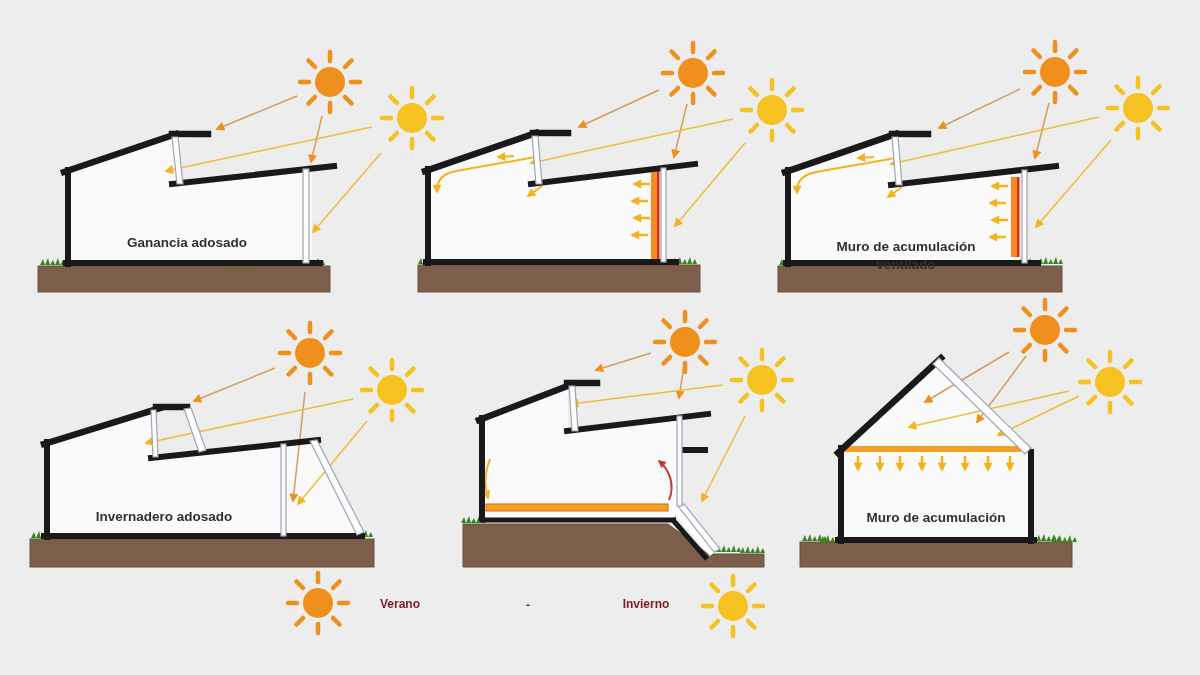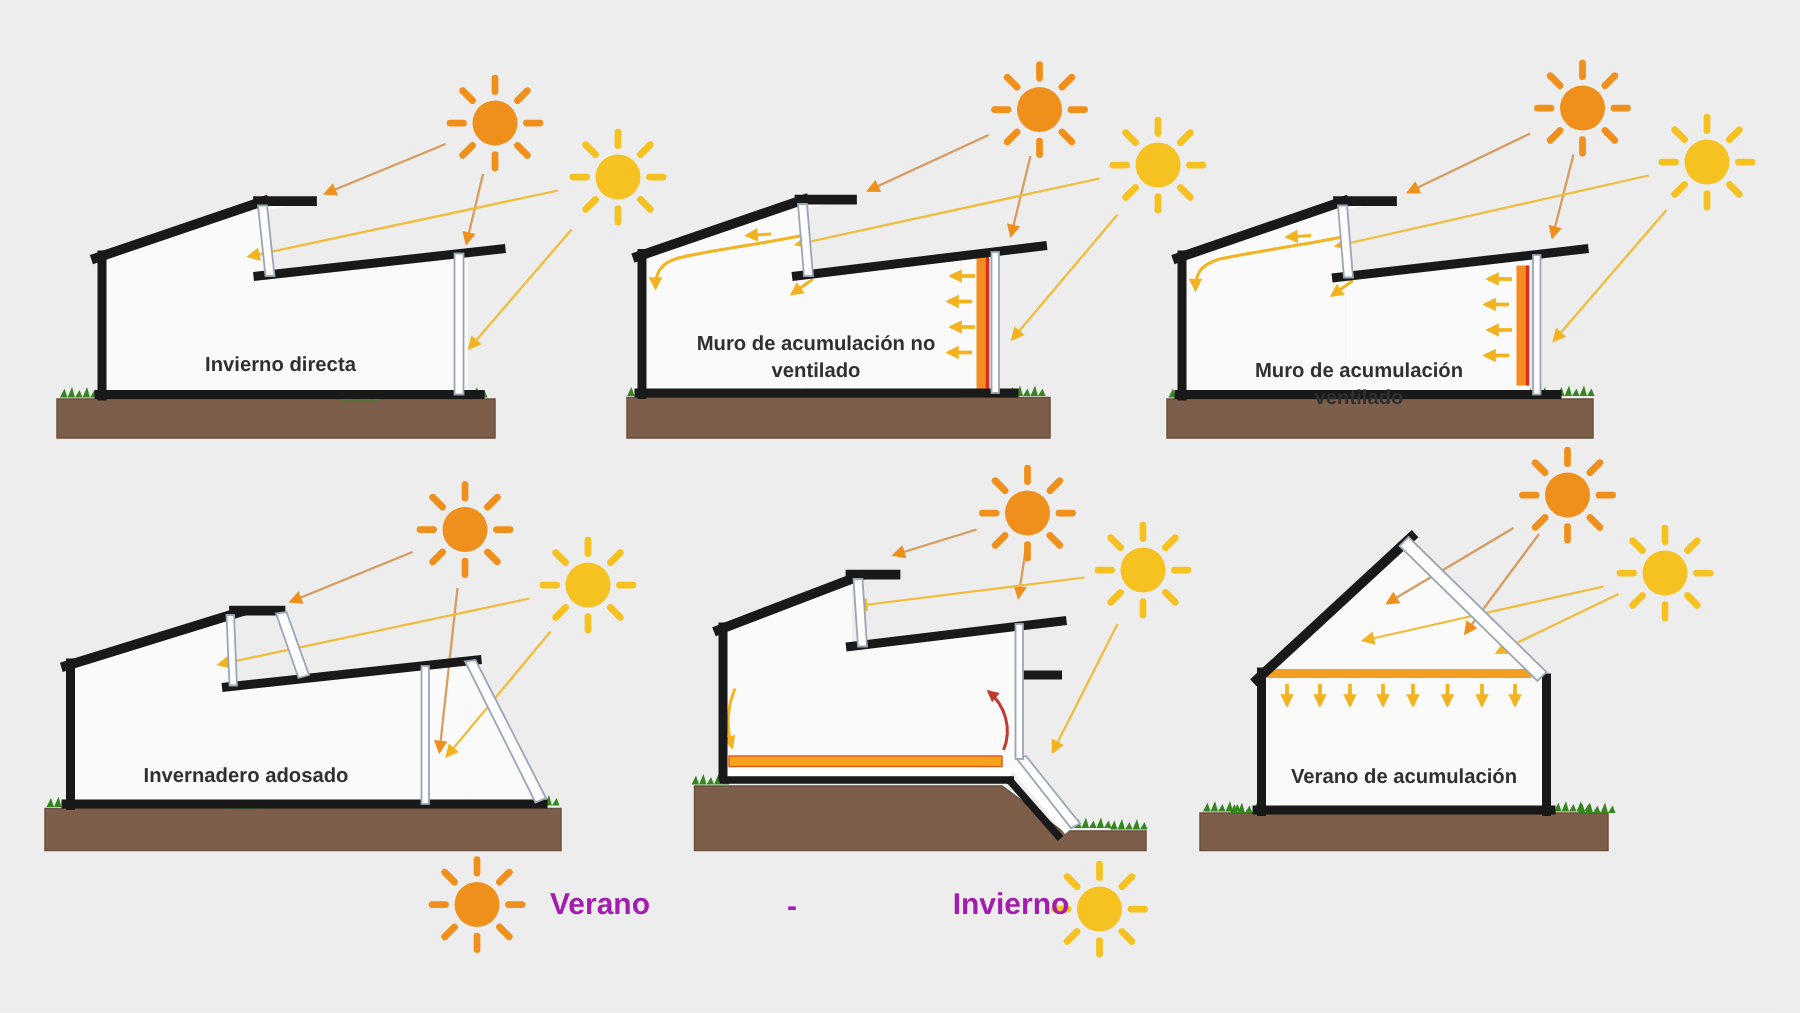--- a/index.html
+++ b/index.html
@@ -9,21 +9,21 @@
   }
   .stage svg{position:absolute;left:0;top:0;}
   .panel-label{
     position:absolute;transform:translate(-50%,-50%);
     color:#303030;font-size:13.5px;font-weight:700;text-align:center;
     line-height:1.32;white-space:nowrap;
   }
   .panel-label.wrap{white-space:normal;width:168px;}
   .legend-label{
     position:absolute;transform:translate(-50%,-50%);
-    color:#a21caf;font-size:20px;font-weight:700;text-align:center;white-space:nowrap;
+    color:#7f1d1d;font-size:12px;font-weight:700;text-align:center;white-space:nowrap;
   }
 </style>
 </head>
 <body>
 
 <div class="stage">
 
 <svg width="1200" height="675" viewBox="0 0 1200 675">
   <defs>
     <g id="sun">
@@ -293,23 +293,22 @@
     <use href="#sun" transform="translate(1045,330)" color="#EF8F1C"></use>
     <use href="#sun" transform="translate(1110,382)" color="#F5C221"></use>
   </g>
 
   <g>
     <use href="#sun" transform="translate(318,603)" color="#EF8F1C"></use>
     <use href="#sun" transform="translate(733,606)" color="#F5C221"></use>
   </g>
 </svg>
 
-<div class="panel-label" style="left:187px;top:243px;">Invierno directa</div>
-<div class="panel-label wrap" style="left:544px;top:238px;">Muro de acumulación no ventilado</div>
+<div class="panel-label" style="left:187px;top:243px;">Ganancia adosado</div>
 <div class="panel-label wrap" style="left:906px;top:240px;margin-top:16px;">Muro de acumulación ventilado</div>
 <div class="panel-label" style="left:164px;top:517px;">Invernadero adosado</div>
-<div class="panel-label" style="left:936px;top:518px;">Verano de acumulación</div>
+<div class="panel-label" style="left:936px;top:518px;">Muro de acumulación</div>
 
 <div class="legend-label" style="left:400px;top:604px;">Verano</div>
 <div class="legend-label" style="left:528px;top:605px;">-</div>
-<div class="legend-label" style="left:646px;top:604px;margin-left:28px;">Invierno</div>
+<div class="legend-label" style="left:646px;top:604px;">Invierno</div>
 
 </div>
 
 </body></html>

